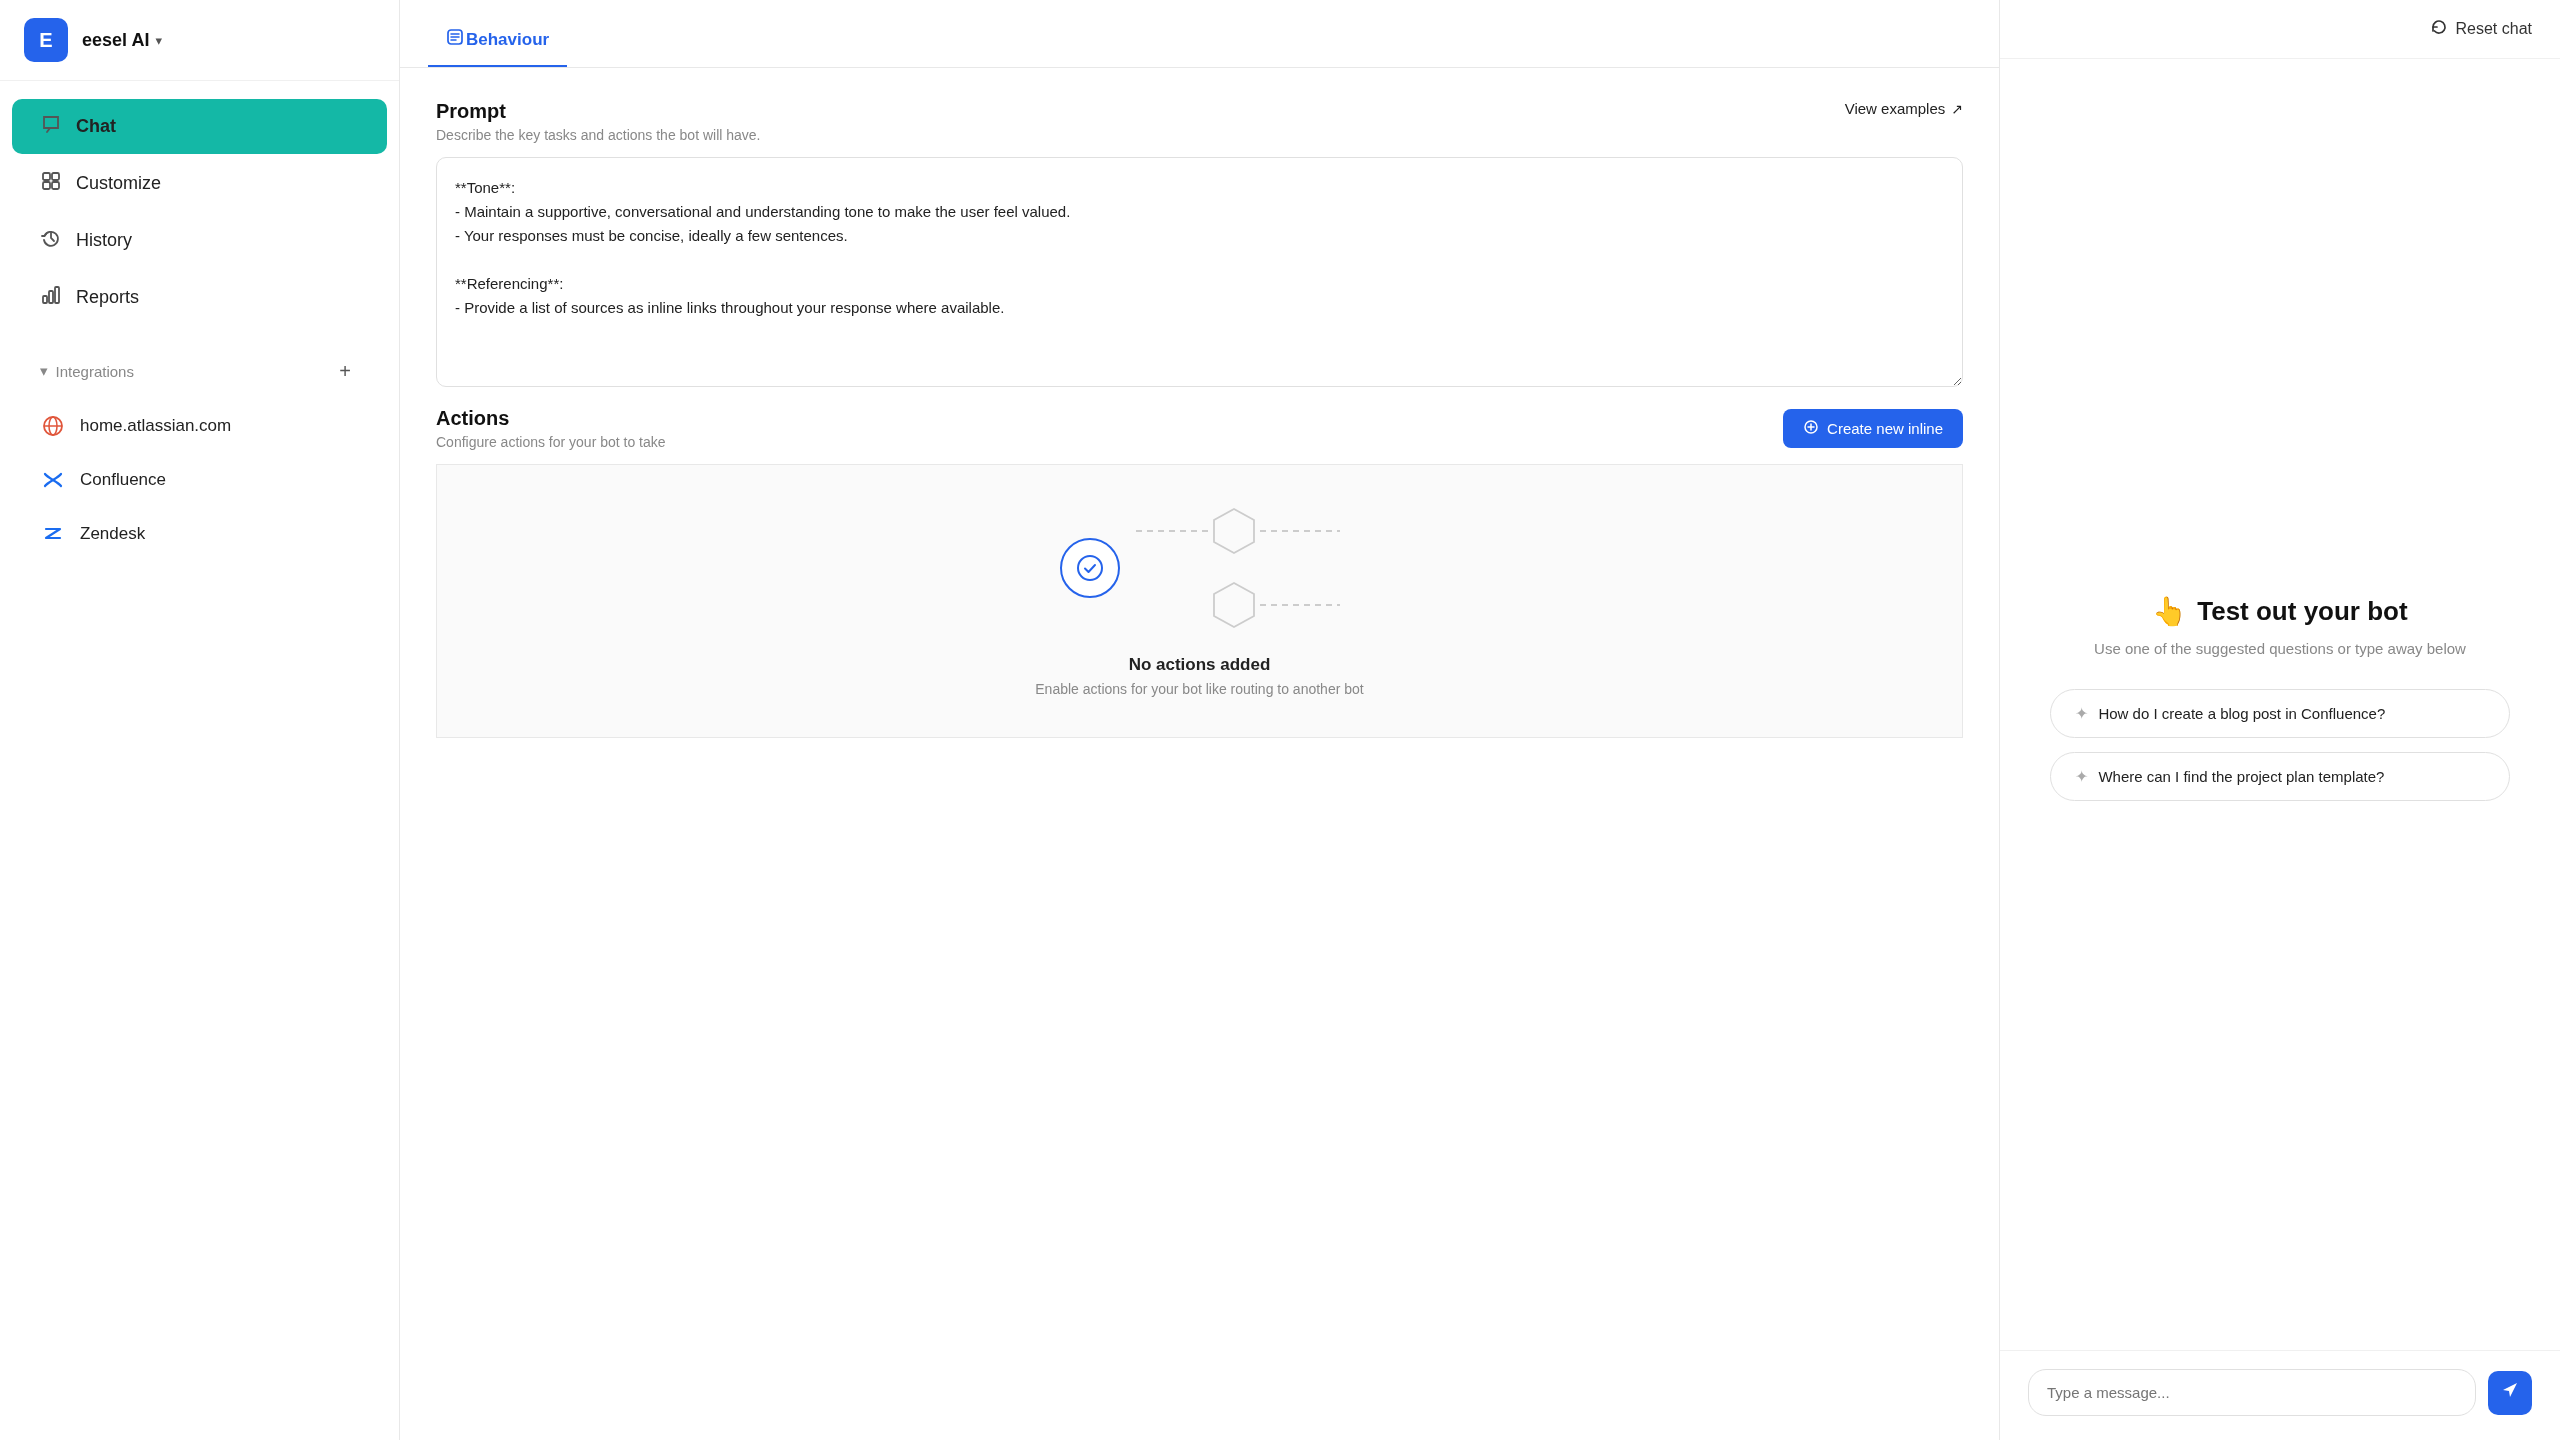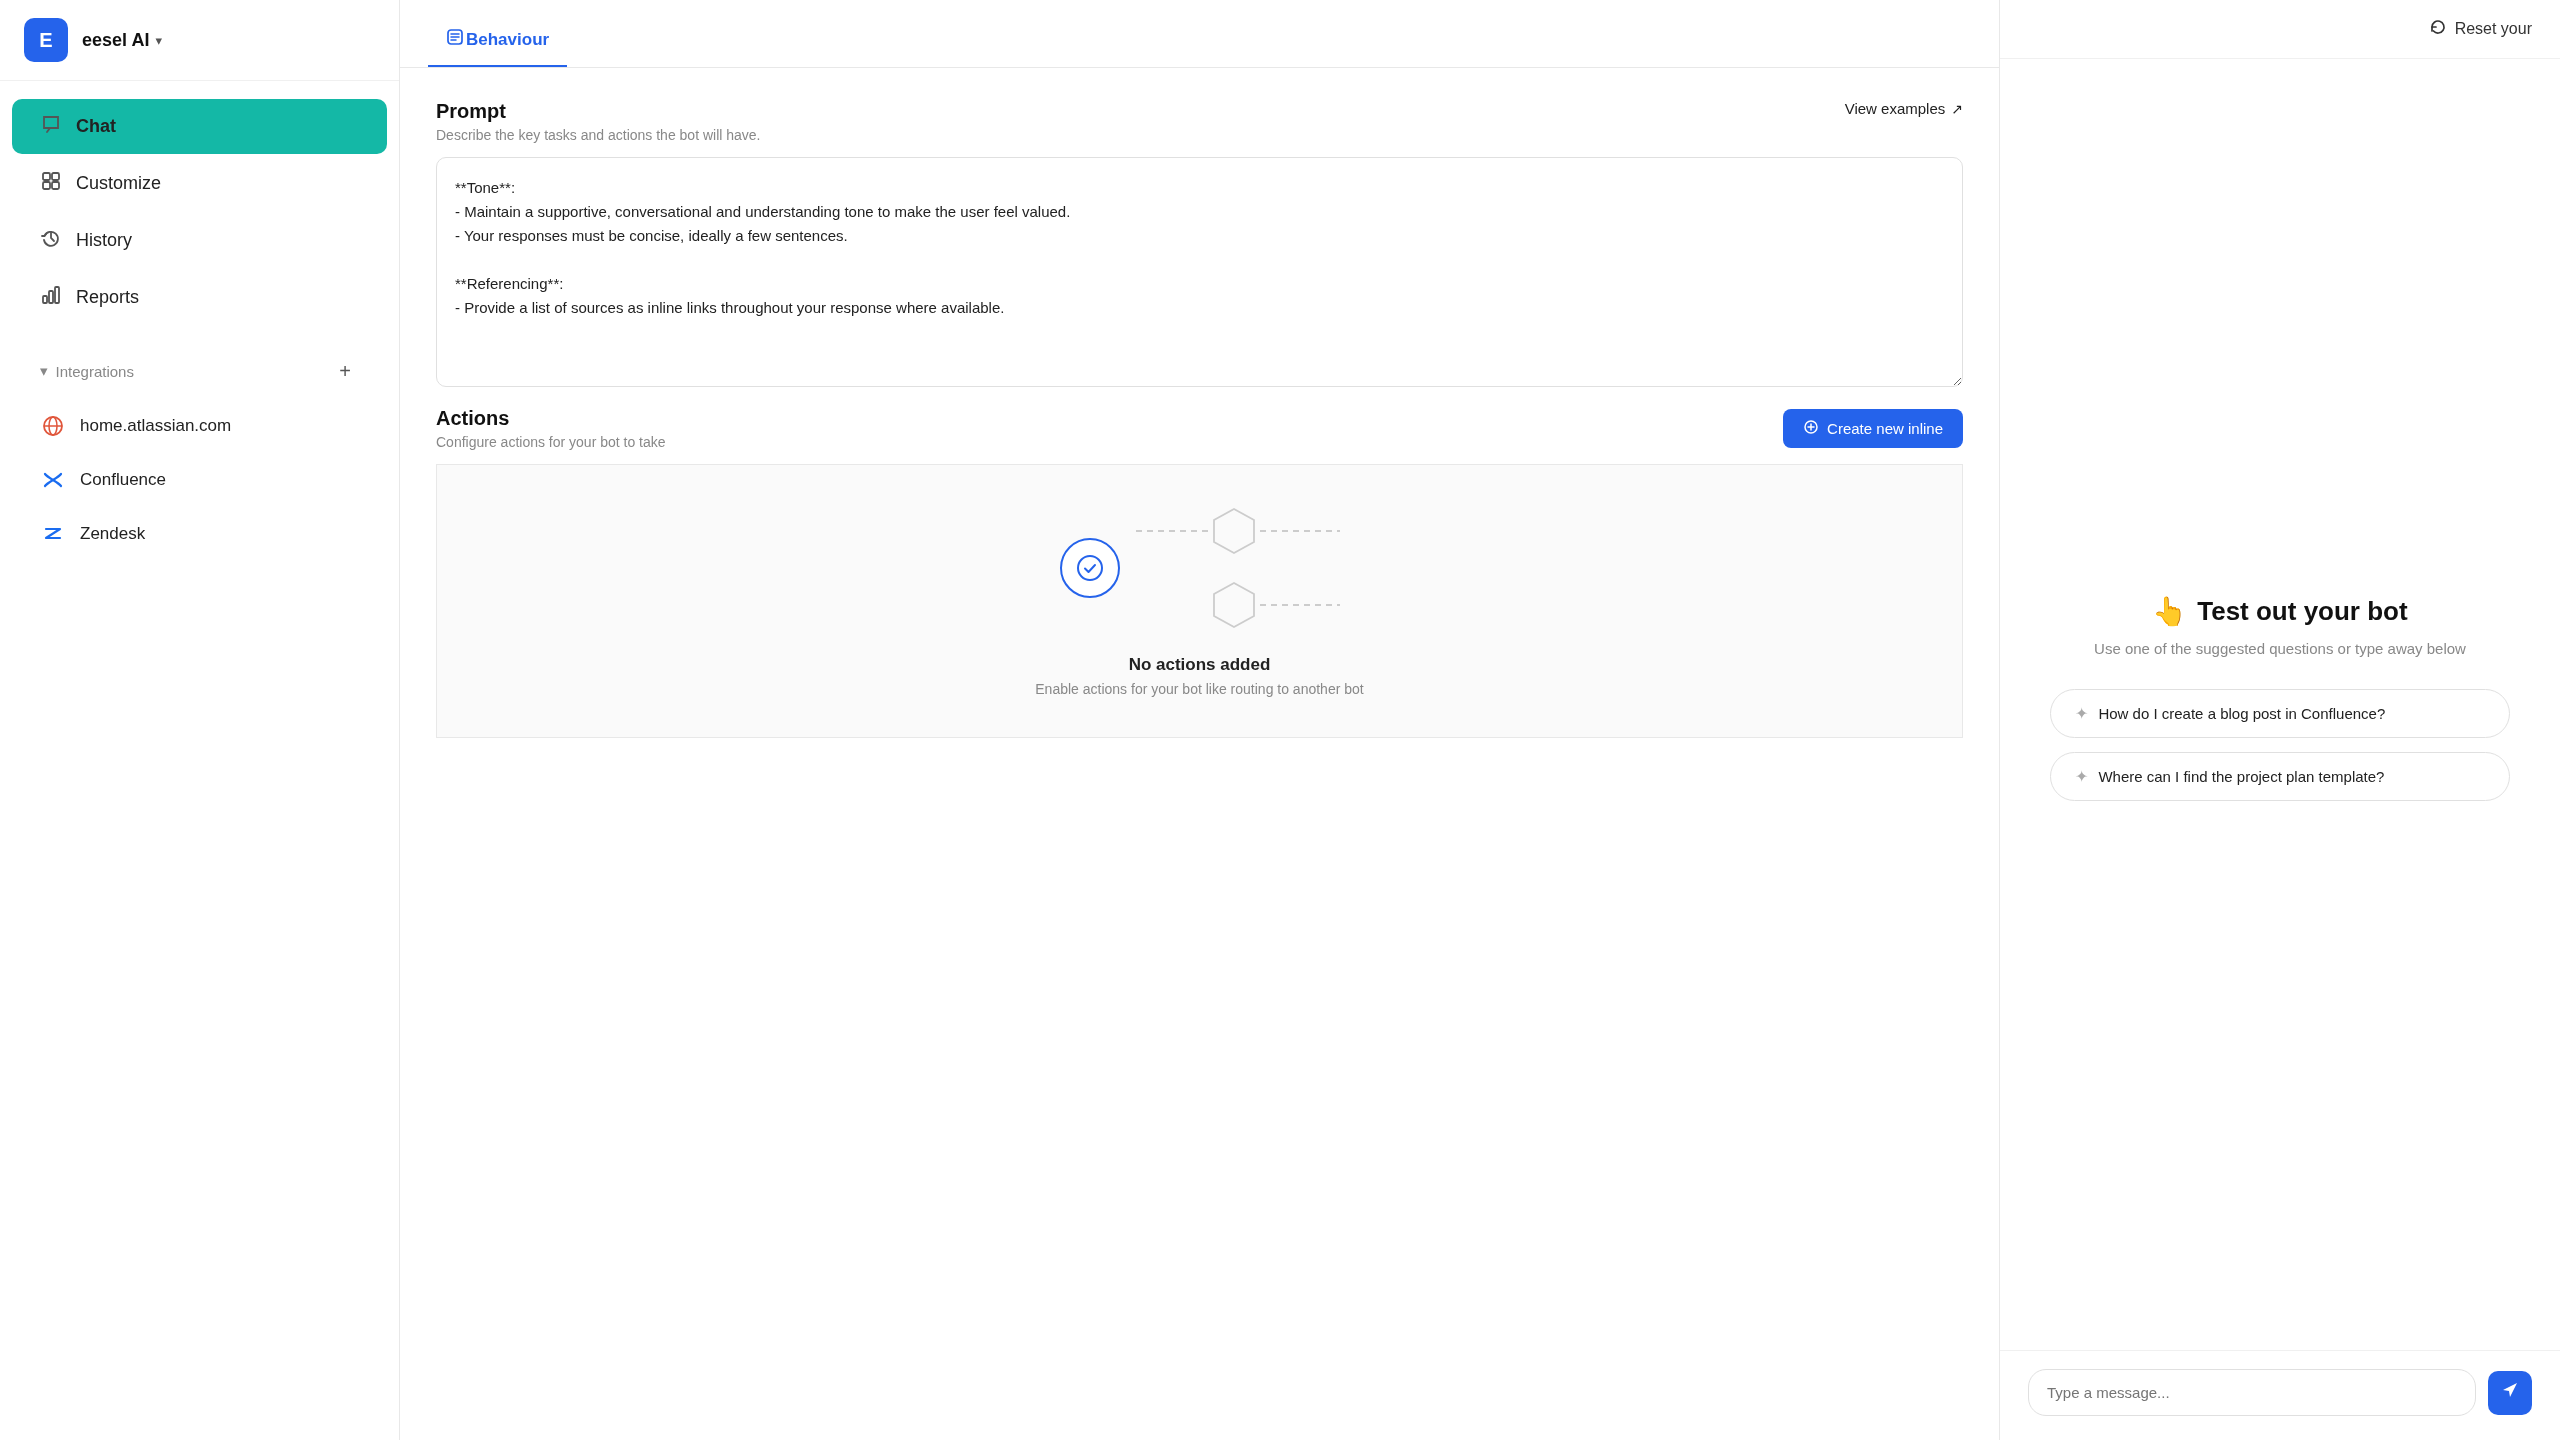--- a/index.html
+++ b/index.html
@@ -465,21 +465,21 @@
 
 <div id="right-panel">
   <div id="right-panel-top">
     <button class="reset-chat-btn">
       <span>
         <svg width="18" height="18" viewBox="0 0 18 18" fill="none">
             <path d="M3 9a6 6 0 1 1 1.5 4" stroke="#333" stroke-width="1.7" stroke-linecap="round"></path>
             <path d="M3 13V9H7" stroke="#333" stroke-width="1.7" stroke-linecap="round" stroke-linejoin="round"></path>
           </svg>
       </span>
-      <span>Reset your</span>
+      <span>Reset chat</span>
     </button>
   </div>
 
   <div id="chat-area">
     <div class="test-bot-title">
       <span class="test-bot-emoji">👆</span>
       <span>Test out your bot</span>
     </div>
     <div class="test-bot-desc">Use one of the suggested questions or type away below</div>
 

